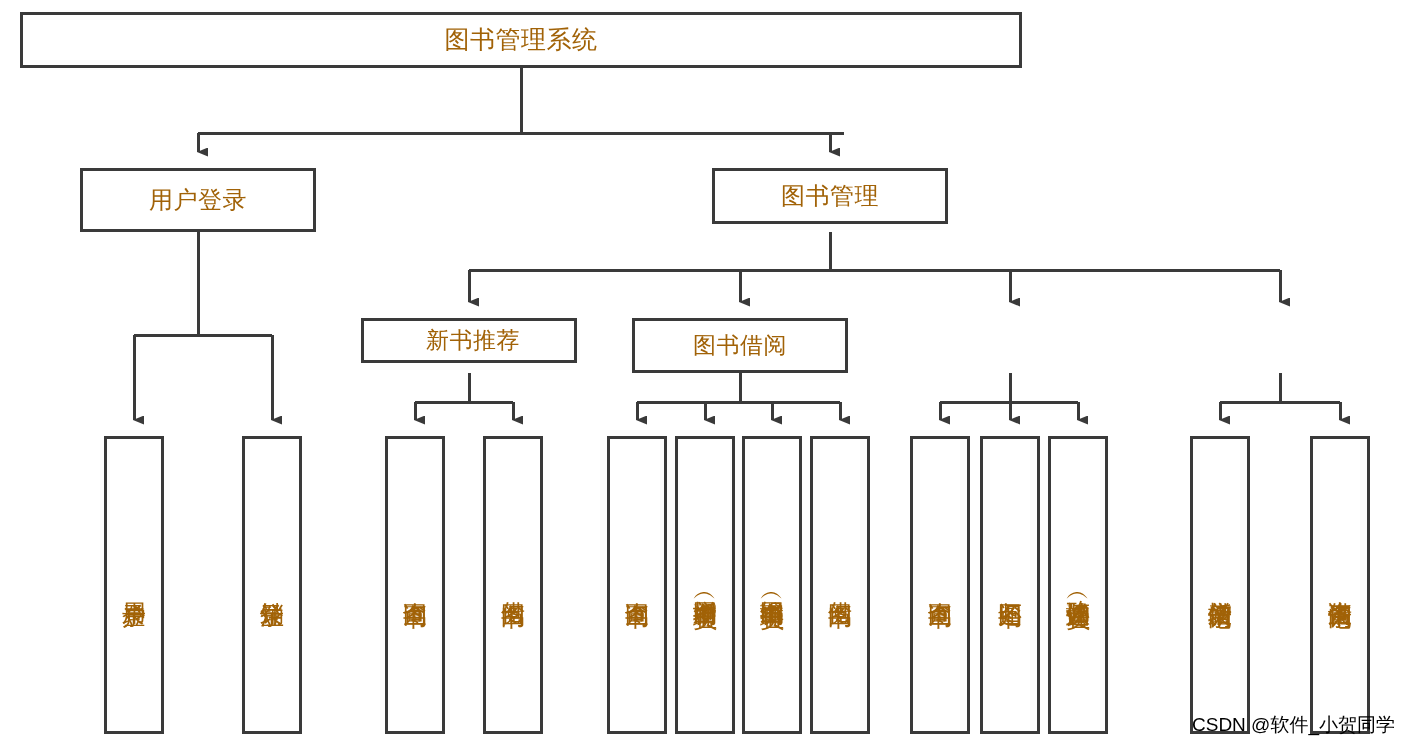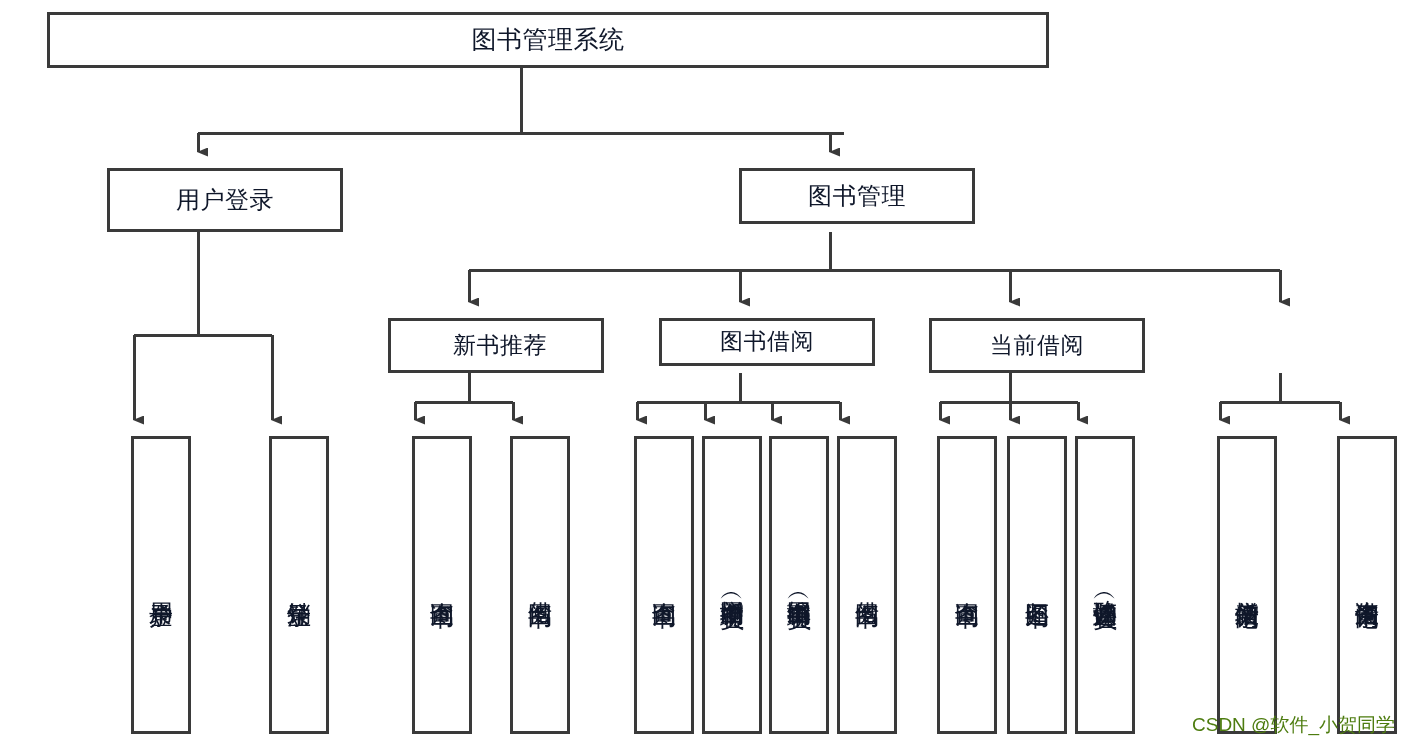--- a/index.html
+++ b/index.html
@@ -26,23 +26,22 @@
     pointer-events: none;
   }
   .node {
     position: absolute;
     box-sizing: border-box;
     background: #ffffff;
     border: 3px solid #3a3a3a;
     display: flex;
     align-items: center;
     justify-content: center;
-    color: #0f172a;
+    color: #a16207;
     z-index: 2;
-    margin-left: 27px;
   }
   .node .label {
     display: block;
     text-align: center;
     line-height: 1.18;
     letter-spacing: 0.5px;
   }
   .node-root .label { font-size: 25px; }
   .node-l2 .label { font-size: 24px; }
   .node-l3 .label { font-size: 23px; }
@@ -58,21 +57,21 @@
     font-size: 24px;
     line-height: 1.16;
     letter-spacing: 1px;
     white-space: nowrap;
   }
   .watermark {
     position: absolute;
     left: 1192px;
     top: 712px;
     font-size: 19px;
-    color: #4d7c0f;
+    color: #000000;
     white-space: nowrap;
     z-index: 3;
     font-family: "Liberation Sans", "DejaVu Sans", sans-serif;
     text-align: right;
   }
 </style>
 </head>
 <body>
 
 <div id="canvas">
@@ -131,28 +130,25 @@
     <span class="label">图书管理系统</span>
   </div>
 
   <div class="node node-l2" style="left:80px; top:168px; width:236px; height:64px;">
     <span class="label">用户登录</span>
   </div>
   <div class="node node-l2" style="left:712px; top:168px; width:236px; height:56px;">
     <span class="label">图书管理</span>
   </div>
 
-  <div class="node node-l3" style="left:361px; top:318px; width:216px; height:55px;padding-left:8px;">
+  <div class="node node-l3" style="left:361px; top:318px; width:216px; height:45px;padding-left:8px;">
     <span class="label">新书推荐</span>
   </div>
-  <div class="node node-l3" style="left:632px; top:318px; width:216px; height:48px;">
+  <div class="node node-l3" style="left:632px; top:318px; width:216px; height:55px;">
     <span class="label">图书借阅</span>
-  </div>
-  <div class="node node-l3" style="left:902px; top:318px; width:216px; height:55px;">
-    <span class="label">当前借阅</span>
   </div>
 
   <div class="node node-leaf" style="left:104px; top:436px; width:60px; height:298px;">
     <span class="label">用户登录</span>
   </div>
   <div class="node node-leaf" style="left:242px; top:436px; width:60px; height:298px;">
     <span class="label">注销登录</span>
   </div>
 
   <div class="node node-leaf" style="left:385px; top:436px; width:60px; height:298px;">

